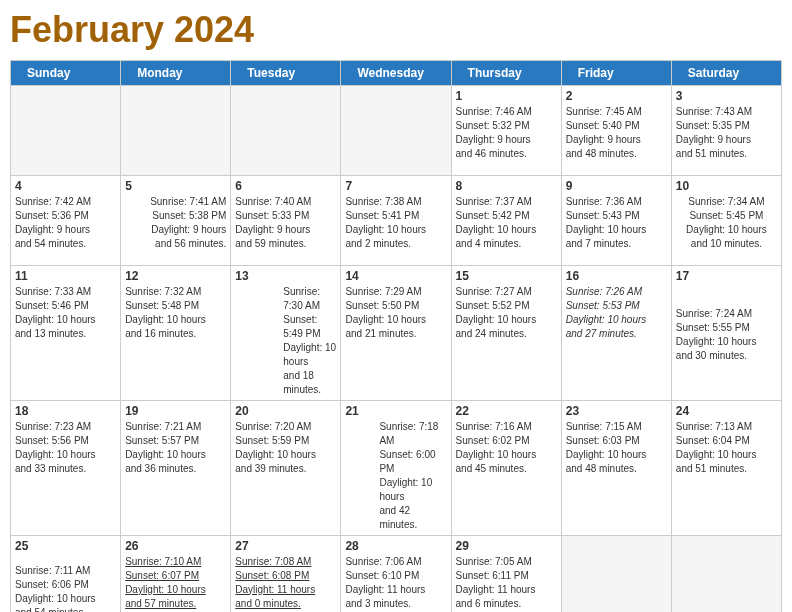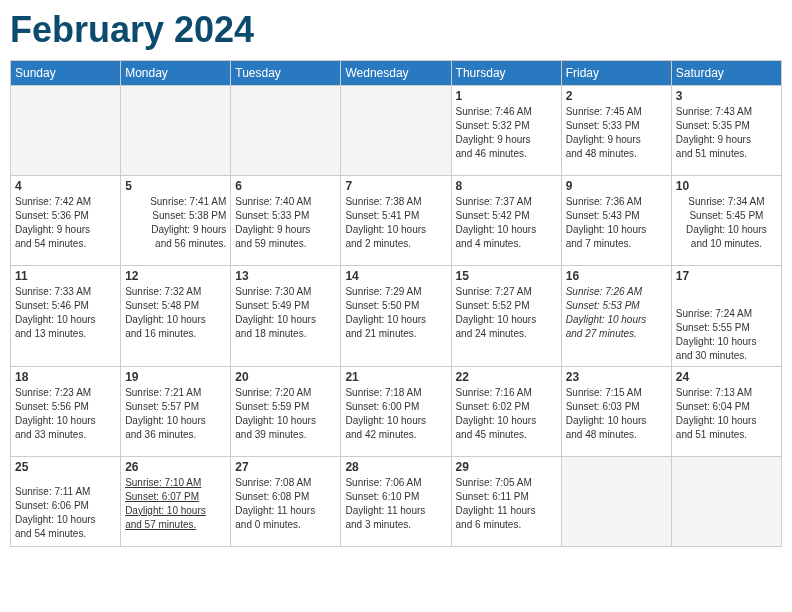--- a/index.html
+++ b/index.html
@@ -39,38 +39,38 @@
       width: 20px;
       height: 20px;
       margin-left: 2px;
     }
     .title-area {
       text-align: right;
     }
     .month-title {
       font-size: 36px;
       font-weight: bold;
-      color: #0c4a6e;
+      color: #a16207;
       line-height: 1.1;
     }
     .location {
       font-size: 16px;
       color: #555;
     }
     table {
       width: 100%;
       border-collapse: collapse;
       table-layout: fixed;
     }
     th {
       background-color: #2979c0;
       color: white;
       font-size: 12px;
-      font-weight: normal;
-      padding: 5px 4px;
+      font-weight: bold;
+      padding: 5px 16px;
       text-align: left;
       border: 1px solid #ccc;
     }
     td {
       border: 1px solid #ccc;
       vertical-align: top;
       padding: 3px 4px;
       font-size: 10px;
       color: #333;
       height: 90px;
@@ -121,21 +121,21 @@
         <td>
           <span class="day-num">1</span>
           <div class="day-detail" style="white-space: pre-line;">Sunrise: 7:46 AM
 Sunset: 5:32 PM
 Daylight: 9 hours
 and 46 minutes.</div>
         </td>
         <td>
           <span class="day-num">2</span>
           <div class="day-detail" style="white-space: pre-line;">Sunrise: 7:45 AM
-Sunset: 5:33 PM
+Sunset: 5:40 PM
 Daylight: 9 hours
 and 48 minutes.</div>
         </td>
         <td>
           <span class="day-num">3</span>
           <div class="day-detail" style="white-space: pre-line;">Sunrise: 7:43 AM
 Sunset: 5:35 PM
 Daylight: 9 hours
 and 51 minutes.</div>
         </td>
@@ -201,21 +201,21 @@
         </td>
         <td>
           <span class="day-num">12</span>
           <div class="day-detail" style="white-space: pre-line;">Sunrise: 7:32 AM
 Sunset: 5:48 PM
 Daylight: 10 hours
 and 16 minutes.</div>
         </td>
         <td>
           <span class="day-num">13</span>
-          <div class="day-detail" style="white-space: pre-line;">Sunrise: 7:30 AM
+          <div class="day-detail" style="white-space: pre-line; margin-left: 48px;">Sunrise: 7:30 AM
 Sunset: 5:49 PM
 Daylight: 10 hours
 and 18 minutes.</div>
         </td>
         <td>
           <span class="day-num">14</span>
           <div class="day-detail" style="white-space: pre-line;">Sunrise: 7:29 AM
 Sunset: 5:50 PM
 Daylight: 10 hours
 and 21 minutes.</div>
@@ -259,21 +259,21 @@
         </td>
         <td>
           <span class="day-num">20</span>
           <div class="day-detail" style="white-space: pre-line;">Sunrise: 7:20 AM
 Sunset: 5:59 PM
 Daylight: 10 hours
 and 39 minutes.</div>
         </td>
         <td>
           <span class="day-num">21</span>
-          <div class="day-detail" style="white-space: pre-line;">Sunrise: 7:18 AM
+          <div class="day-detail" style="white-space: pre-line; margin-left: 34px;">Sunrise: 7:18 AM
 Sunset: 6:00 PM
 Daylight: 10 hours
 and 42 minutes.</div>
         </td>
         <td>
           <span class="day-num">22</span>
           <div class="day-detail" style="white-space: pre-line;">Sunrise: 7:16 AM
 Sunset: 6:02 PM
 Daylight: 10 hours
 and 45 minutes.</div>
@@ -303,21 +303,21 @@
         </td>
         <td>
           <span class="day-num">26</span>
           <div class="day-detail" style="white-space: pre-line; text-decoration: underline;">Sunrise: 7:10 AM
 Sunset: 6:07 PM
 Daylight: 10 hours
 and 57 minutes.</div>
         </td>
         <td>
           <span class="day-num">27</span>
-          <div class="day-detail" style="white-space: pre-line;">Sunrise: 7:08 AM
+          <div class="day-detail" style="white-space: pre-line; text-decoration: underline;">Sunrise: 7:08 AM
 Sunset: 6:08 PM
 Daylight: 11 hours
 and 0 minutes.</div>
         </td>
         <td>
           <span class="day-num">28</span>
           <div class="day-detail" style="white-space: pre-line;">Sunrise: 7:06 AM
 Sunset: 6:10 PM
 Daylight: 11 hours
 and 3 minutes.</div>

